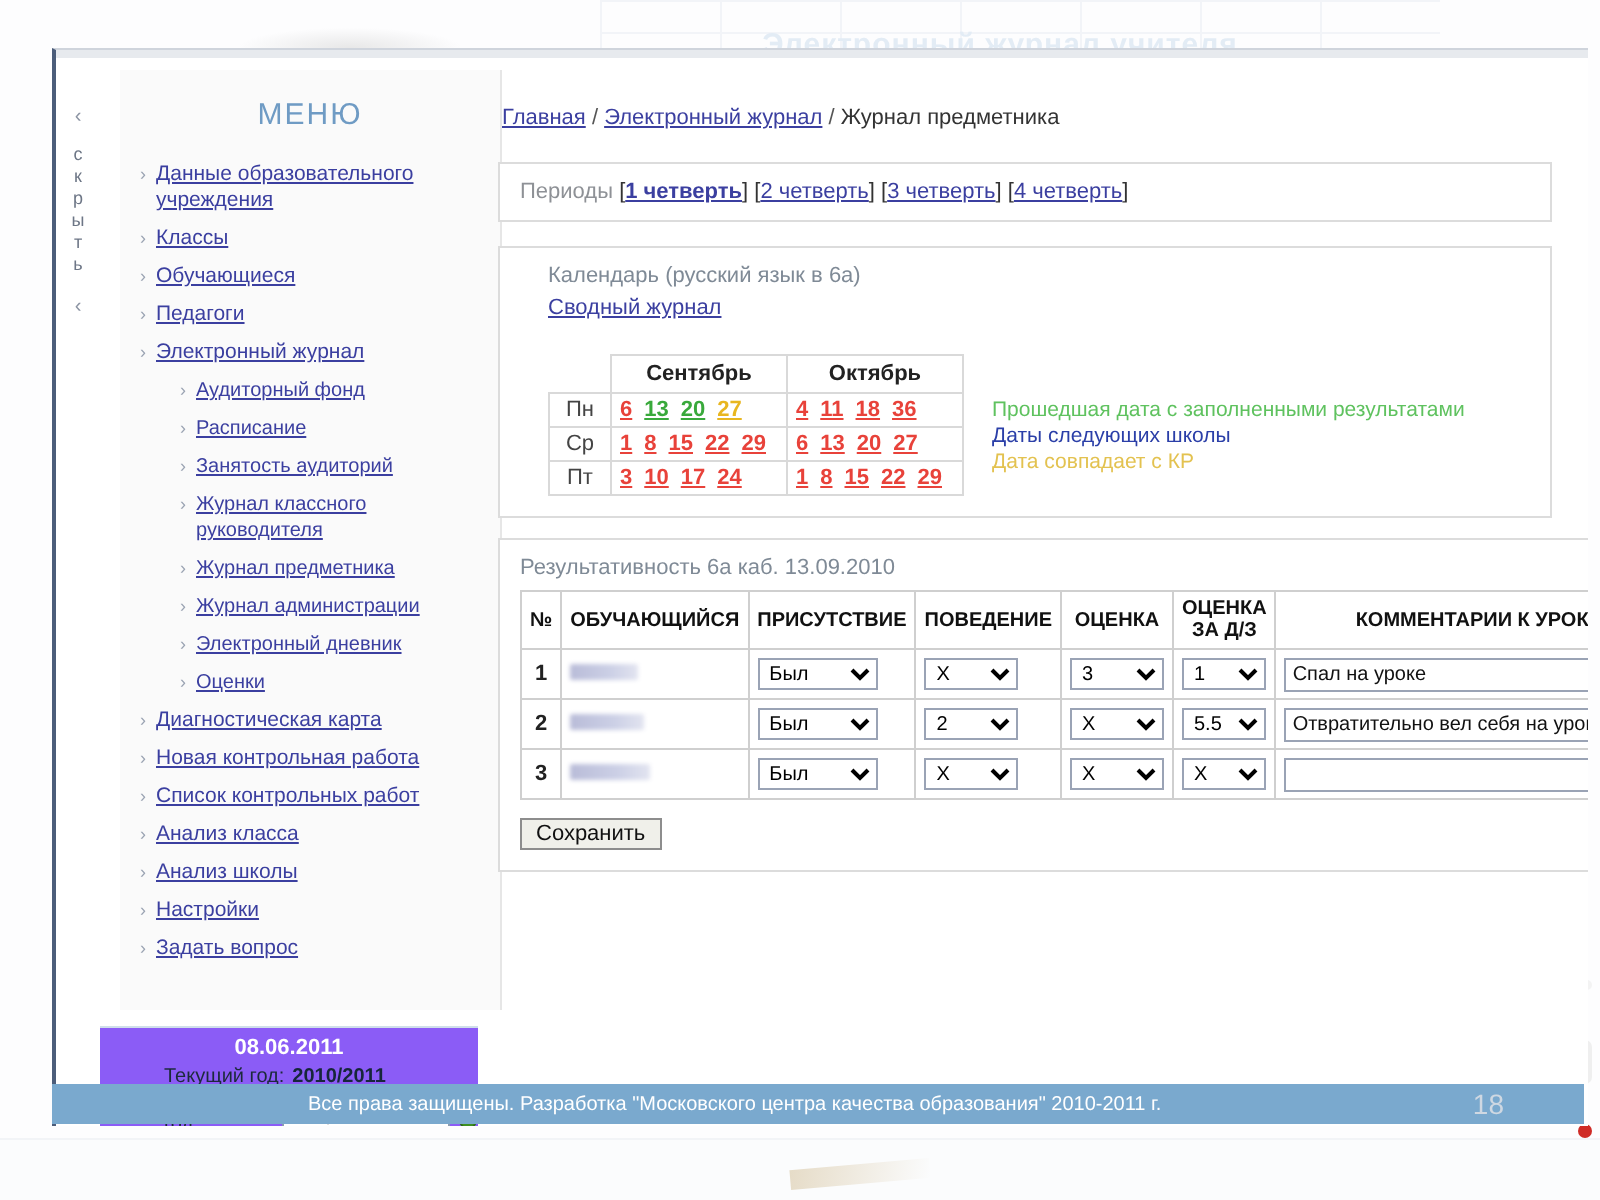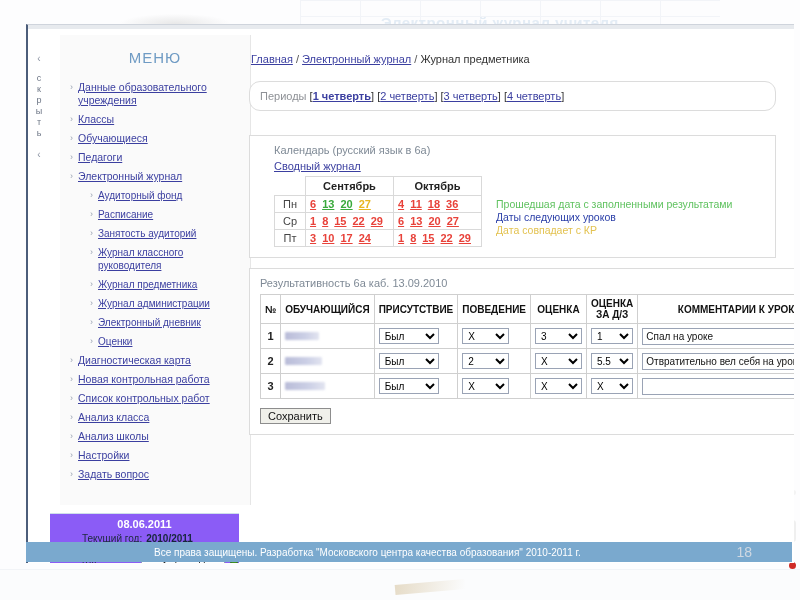--- a/index.html
+++ b/index.html
@@ -102,30 +102,30 @@
   }
 
   
   #content{position:absolute;left:213px;top:10px;right:0;bottom:0;padding:18px 0 0 8px;}
   #breadcrumb{font-size:11px;color:#333;margin:0 0 16px 2px;}
   #breadcrumb a{color:#3b3fa0;text-decoration:underline;cursor:pointer;}
   #breadcrumb .sep{color:#555;}
   #breadcrumb .crumb-current{color:#333;}
 
   .panel{border:1px solid #dcdcdc;background:#fff;}
-  #periods-panel{margin:0 18px 24px 0;padding:8px 10px;border-radius:11px;}
+  #periods-panel{margin:0 18px 12px 0;padding:8px 10px;}
   #periods-label{color:#8e9196;}
   .period{color:#3b3fa0;text-decoration:underline;cursor:pointer;}
   .period.active{font-weight:bold;}
   .brkt{color:#333;}
 
   #calendar-panel{margin:0 18px 10px 0;padding:8px 10px 10px 24px;position:relative;}
   #calendar-caption{color:#7f8a96;font-size:11px;margin-bottom:4px;}
   #svodny-link{color:#3b3fa0;text-decoration:underline;font-size:11px;cursor:pointer;}
-  #cal-wrap{display:flex;align-items:flex-start;gap:14px;margin-top:4px;}
+  #cal-wrap{display:flex;align-items:flex-start;gap:14px;margin-top:17px;}
   table.cal{border-collapse:collapse;}
   table.cal td,table.cal th{border:1px solid #d9d9d9;padding:2px 4px;font-size:11px;}
   table.cal th{font-weight:bold;color:#222;text-align:center;padding:3px 8px;}
   td.daylabel{color:#444;text-align:center;width:22px;font-size:11px;}
   td.days{white-space:nowrap;padding:2px 6px;}
   .d{text-decoration:underline;font-weight:bold;margin-right:6px;cursor:pointer;font-size:11px;}
   .d.past-filled{color:#39a93b;}
   .d.past-missing{color:#e8423a;}
   .d.kr{color:#e8b620;}
   #legend{padding-top:22px;font-size:10.5px;line-height:13px;}
@@ -351,21 +351,21 @@
               </tr>
               <tr>
                 <td class="daylabel">Пт</td>
                 <td class="days"><span class="d past-missing">3</span><span class="d past-missing">10</span><span class="d past-missing">17</span><span class="d past-missing">24</span></td>
                 <td class="days"><span class="d past-missing">1</span><span class="d past-missing">8</span><span class="d past-missing">15</span><span class="d past-missing">22</span><span class="d past-missing">29</span></td>
               </tr>
             </tbody>
         </table>
         <div id="legend">
             <div class="lg past-filled" style="color: rgb(95, 194, 95);">Прошедшая дата с заполненными результатами</div>
-            <div class="lg next" style="color: rgb(43, 63, 168);">Даты следующих уроков</div>
+            <div class="lg next" style="color: rgb(43, 63, 168);">Даты следующих школы</div>
             <div class="lg kr" style="color: rgb(227, 194, 80);">Дата совпадает с КР</div>
           </div>
       </div>
     </div>
 
     <div class="panel" id="results-panel">
       <div id="results-caption">Результативность 6а каб. 13.09.2010</div>
       <table class="grade">
         <thead>
           <tr>

